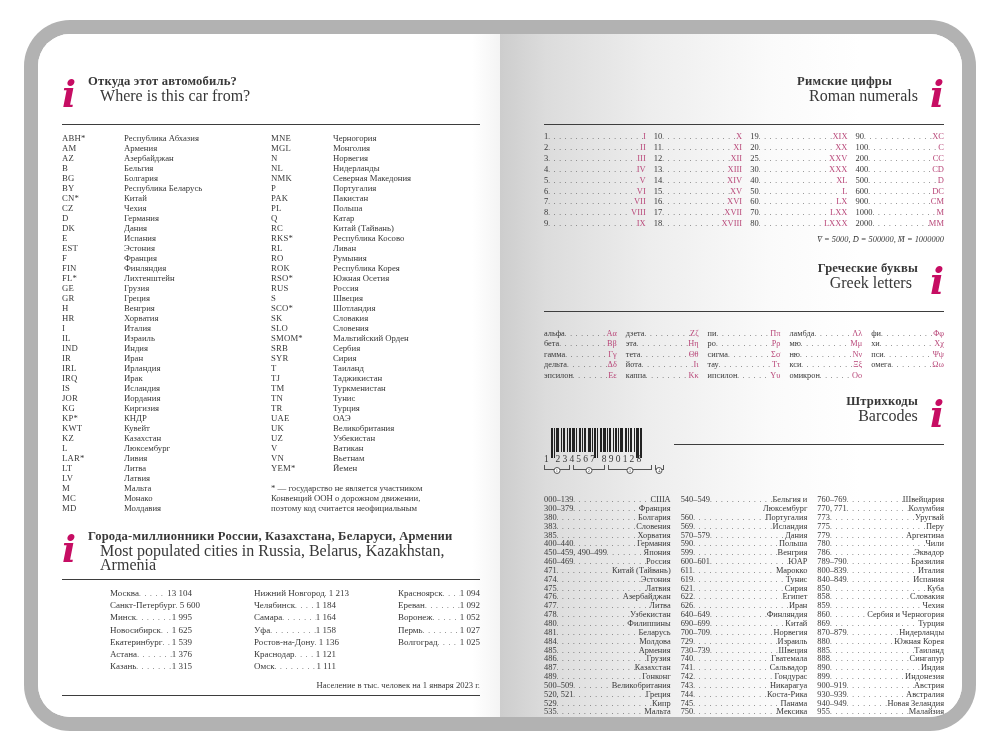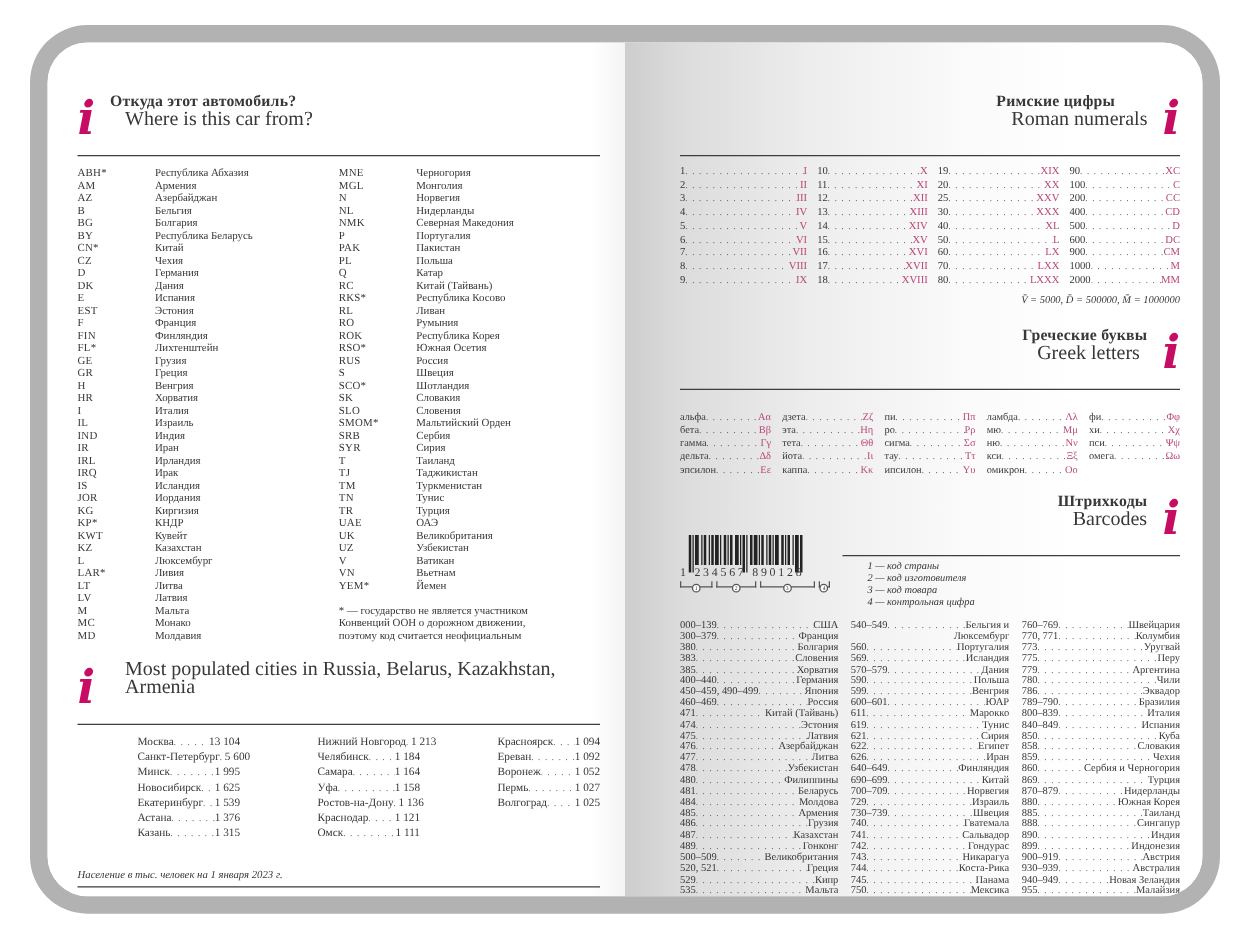--- a/index.html
+++ b/index.html
@@ -42,21 +42,21 @@
   .lrow { display:flex; align-items:baseline; }
   .lrow .ll { white-space:nowrap; }
   .lrow .dots { flex:1; min-width:4px; overflow:hidden; white-space:nowrap; color:#4a4a4a; }
   .lrow .dots::after { content:" . . . . . . . . . . . . . . . . . . . . . . . . . . . . . . . . . . . . . . . . . . . . "; font-size:7px; letter-spacing:1px; }
   .lrow .spacer { flex:1; }
   .lrow .lv { white-space:nowrap; }
   .pinktxt { color:var(--pink); }
 
   .cities-wrap .lcols { gap:14px; margin-top:8px; }
   .cities-wrap .lrow { font-size:9px; line-height:11.2px;margin-left:48px; }
-  .cities-foot { font-style:italic; font-size:8.6px; margin-top:21px; }
+  .cities-foot { font-size:8.6px; text-align:right; margin-top:7px; }
   .cities-wrap .rule.bottom { margin-top:5px; }
 
   .roman .lcols { gap:8px; margin-top:7px; }
   .roman .lrow { font-size:8.5px; line-height:9.9px; }
   .roman .lcol:nth-child(1){flex:1.15;} .roman .lcol:nth-child(3){flex:1.1;}
   .roman-note { font-style:italic; font-size:8.4px; line-height:10.5px; text-align:right; margin-top:5px; }
 
   .greek { margin-top:15px; }
   .greek .lcols { gap:9px; margin-top:17px; }
   .greek .lrow { font-size:8.3px; line-height:9.5px; }
@@ -395,20 +395,21 @@
             <div class="fnote">* — государство не является участником</div>
             <div class="fnote">Конвенций ООН о дорожном движении,</div>
             <div class="fnote">поэтому код считается неофициальным</div>
           </div>
         </div>
 
       <div class="cities-wrap" style="margin-top:16px;">
         <div class="hdr">
           <span class="i-icon">i</span>
           <div>
+            <div class="t-ru">Города-миллионники России, Казахстана, Беларуси, Армении</div>
             <div class="t-en">Most populated cities in Russia, Belarus, Kazakhstan, Armenia</div>
           </div>
         </div>
         <div class="rule"></div>
         <div class="lcols" id="cities-cols">
             <div class="lcol">
               <div class="lrow">
                 <span class="ll">Москва</span>
                 <span class="dots"></span>
                 <span class="lv">13 104</span>
@@ -944,26 +945,20 @@
                   <span class="circ">2</span>
                 </div>
                 <div class="bracket b3">
                   <span class="circ">3</span>
                 </div>
                 <div class="bracket b4">
                   <span class="circ">4</span>
                 </div>
               </div>
           </div>
-          <div class="legend" id="bc-legend">
-              <div class="legend-row">1 — код страны</div>
-              <div class="legend-row">2 — код изготовителя</div>
-              <div class="legend-row">3 — код товара</div>
-              <div class="legend-row">4 — контрольная цифра</div>
-            </div>
         </div>
         <div class="lcols" id="bc-cols">
             <div class="lcol">
               <div class="lrow">
                 <span class="ll">000–139</span>
                 <span class="dots"></span>
                 <span class="lv">США</span>
               </div>
               <div class="lrow">
                 <span class="ll">300–379</span>

